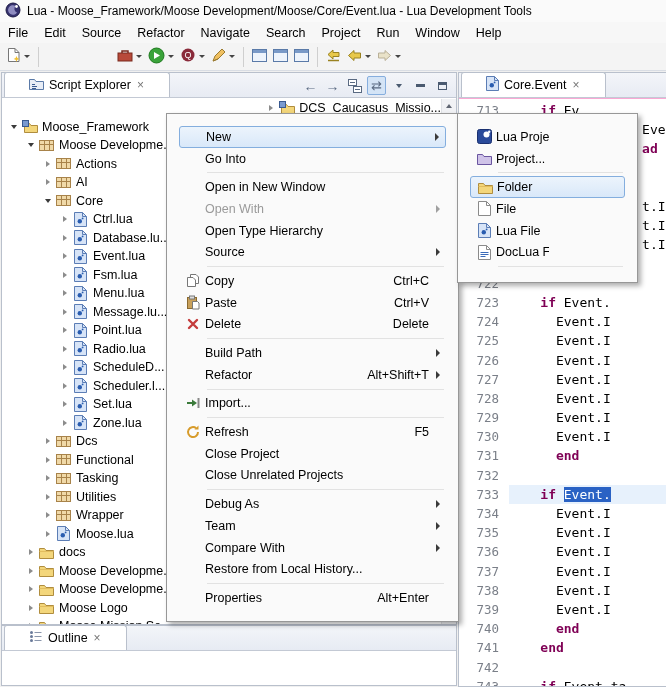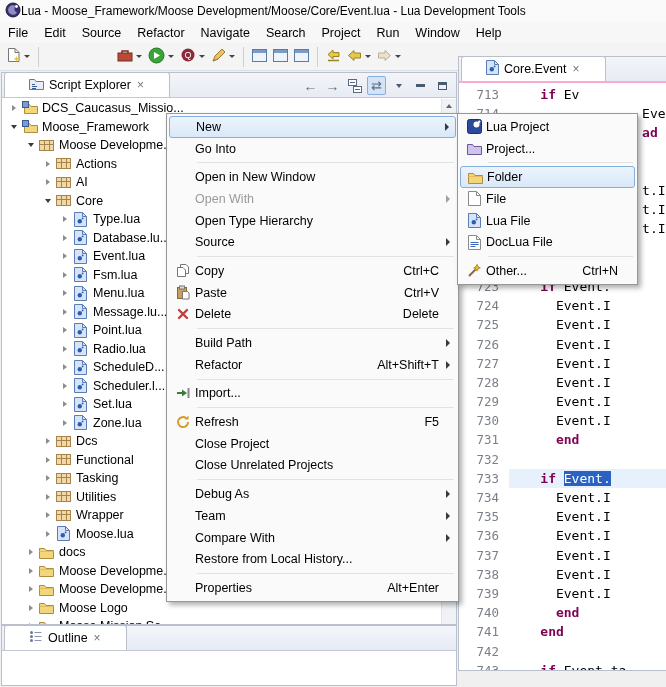--- a/index.html
+++ b/index.html
@@ -3,37 +3,37 @@
 <meta charset="utf-8">
 <style>
   *{box-sizing:border-box;margin:0;padding:0}
   html,body{width:666px;height:687px}
   body{
     position:relative;overflow:hidden;background:#f0f0f0;color:#000;
     font-family:"Liberation Sans",sans-serif;font-size:12.5px;
   }
   
   .titlebar{position:absolute;left:0;top:0;width:666px;height:22px;background:#fafafa;
-    display:flex;align-items:center;gap:0;padding-left:5px;font-size:12px;white-space:nowrap}
+    display:flex;align-items:center;gap:6px;padding-left:5px;font-size:12px;white-space:nowrap}
   .menubar{position:absolute;left:0;top:22px;width:666px;height:21px;background:#f7f7f7;
     display:flex;align-items:center}
   .mb-item{padding:2px 8px;white-space:nowrap}
   .toolbar{position:absolute;left:0;top:43px;width:666px;height:28px;background:#f4f4f4;
     border-bottom:1px solid #d9dde4;display:flex;align-items:center;padding-left:4px}
   .tb-btn{display:flex;align-items:center;height:24px;padding:0 3px;border-radius:3px}
   .tb-dd{width:0;height:0;border-left:3px solid transparent;border-right:3px solid transparent;
     border-top:3px solid #444;margin-left:3px}
   .tb-sep{width:1px;height:20px;background:#cfcfcf;margin:0 5px;flex:none}
   .tb-gap{flex:none}
   
   .left-panel{position:absolute;left:1px;top:72px;width:456px;height:553px;background:#fff;
     border:1px solid #b9c0cc}
   .outline-panel{position:absolute;left:1px;top:625px;width:456px;height:61px;background:#fff;
     border:1px solid #b9c0cc}
-  .right-panel{position:absolute;left:458px;top:56px;width:208px;height:615px;background:#f9a8d4;
+  .right-panel{position:absolute;left:458px;top:72px;width:208px;height:615px;background:#f9a8d4;
     border:1px solid #b9c0cc;border-right:none}
   .view-tabbar{position:relative;height:25px;background:linear-gradient(#f3f5f9,#e7ebf3);
     border-bottom:1px solid #c3c9d4;display:flex;align-items:flex-end}
   .view-tab{display:flex;align-items:center;gap:5px;height:25px;padding:0 24px;background:#fff;
     border:1px solid #b9c0cc;border-bottom:none;border-radius:3px 3px 0 0;margin-left:2px;white-space:nowrap}
   .tab-close{color:#777;font-size:12px;padding:0 1px;line-height:1}
   .view-tools{position:absolute;right:4px;top:3px;display:flex;align-items:center;gap:3px}
   .vt-icon{width:19px;height:19px;display:flex;align-items:center;justify-content:center;
     font-size:13px;color:#5a6a82;border-radius:2px}
   .vt-icon.pressed{background:#d4e4f6;border:1px solid #86aede}
@@ -62,21 +62,21 @@
   .ed-line{display:flex;height:19.2px;align-items:center}
   .ed-gutter{width:50px;flex:none;text-align:right;padding-right:10px;color:var(--gutter-fg,#7a7f88);
     font-family:"DejaVu Sans Mono",monospace;font-size:12.5px}
   .ed-code{flex:1;height:100%;display:flex;align-items:center;white-space:pre;
     font-family:"DejaVu Sans Mono",monospace;font-size:13px}
   .ed-code.cur{background:var(--current-line,#e7f1fc)}
   .tok-p{color:#000}
   .tok-k{color:var(--keyword,#7f0055);font-weight:bold}
   .tok-sel{background:var(--selection-bg,#2a62c4);color:var(--selection-fg,#fff)}
   
-  .menu{position:absolute;background:#fafafa;border:1px solid #979797;padding:2px;
+  .menu{position:absolute;background:#fafafa;border:1px solid #979797;padding:12px;
     box-shadow:3px 3px 5px rgba(0,0,0,.32)}
   .context-menu{left:166px;top:113px;width:293px;z-index:50}
   .submenu{left:457px;top:113px;width:181px;z-index:51}
   .menu-item{display:flex;align-items:center;height:21.7px;padding:0 2px;border-radius:3px;white-space:nowrap}
   .menu-item.hl{background:linear-gradient(#ecf4fc,var(--menu-highlight-bg,#d9e8f9));
     border:1px solid var(--menu-highlight-border,#84aede)}
   .menu-item.dis{color:#9a9a9a}
   .mi-icon{width:24px;flex:none;display:flex;justify-content:center;align-items:center}
   .mi-label{flex:1;overflow:hidden}
   .mi-short{flex:none;min-width:62px;text-align:right;padding-right:3px}
@@ -221,21 +221,21 @@
         </div>
         <div class="vt-icon">
           <span class="vt-minbar"></span>
         </div>
         <div class="vt-icon">
           <span class="vt-maxbox"></span>
         </div>
       </div>
   </div>
   <div class="tree" id="tree">
-      <div class="tree-row" style="padding-left: 6px;">
+      <div class="tree-row" style="padding-left: 6px; justify-content: flex-end;">
         <span class="tw">
           <span class="tri-c"></span>
         </span>
         <span class="ti">
           <svg width="16" height="14">
             <path d="M2.5 3.5h5l1.5 2h6.5v7H2.5z" fill="#f3d67b" stroke="#b08d3e"></path>
             <rect x="0.5" y="0.5" width="6" height="6" fill="#7a9ad0" stroke="#3a5a90"></rect>
           </svg>
         </span>
         <span>DCS_Caucasus_Missio...</span>
@@ -305,21 +305,21 @@
           <span class="tri-c"></span>
         </span>
         <span class="ti">
           <svg width="13" height="15">
             <path d="M.5.5h8l4 4v10H.5z" fill="#d7e4f7" stroke="#5b7db5"></path>
             <path d="M8.5.5v4h4" fill="none" stroke="#5b7db5"></path>
             <circle cx="5.8" cy="9.2" r="2.2" fill="#2a5db0"></circle>
             <circle cx="8.6" cy="6.4" r="0.9" fill="#2a5db0"></circle>
           </svg>
         </span>
-        <span>Type.lua</span>
+        <span>Ctrl.lua</span>
       </div>
       <div class="tree-row" style="padding-left: 57px;">
         <span class="tw">
           <span class="tri-c"></span>
         </span>
         <span class="ti">
           <svg width="13" height="15">
             <path d="M.5.5h8l4 4v10H.5z" fill="#d7e4f7" stroke="#5b7db5"></path>
             <path d="M8.5.5v4h4" fill="none" stroke="#5b7db5"></path>
             <circle cx="5.8" cy="9.2" r="2.2" fill="#2a5db0"></circle>
@@ -988,24 +988,13 @@
           <path d="M.5.5h8l4 4v10H.5z" fill="#fff" stroke="#8a8a8a"></path>
           <path d="M8.5.5v4h4" fill="none" stroke="#8a8a8a"></path>
           <path d="M2.5 7.5h8M2.5 9.5h8M2.5 11.5h5" stroke="#3a6ab8"></path>
         </svg>
       </span>
       <span class="mi-label">DocLua File</span>
       <span class="mi-short"></span>
       <span class="mi-arrow"></span>
     </div>
     <div class="menu-sep"></div>
-    <div class="menu-item">
-      <span class="mi-icon">
-        <svg width="15" height="15">
-          <path d="M2 13L8.5 6.5" stroke="#8a6a3a" stroke-width="2"></path>
-          <path d="M10 1.5l1 2.3 2.3 1-2.3 1-1 2.3-1-2.3-2.3-1 2.3-1z" fill="#f0c030" stroke="#b08a20"></path>
-        </svg>
-      </span>
-      <span class="mi-label">Other...</span>
-      <span class="mi-short">Ctrl+N</span>
-      <span class="mi-arrow"></span>
-    </div>
   </div>
 
 </body></html>

